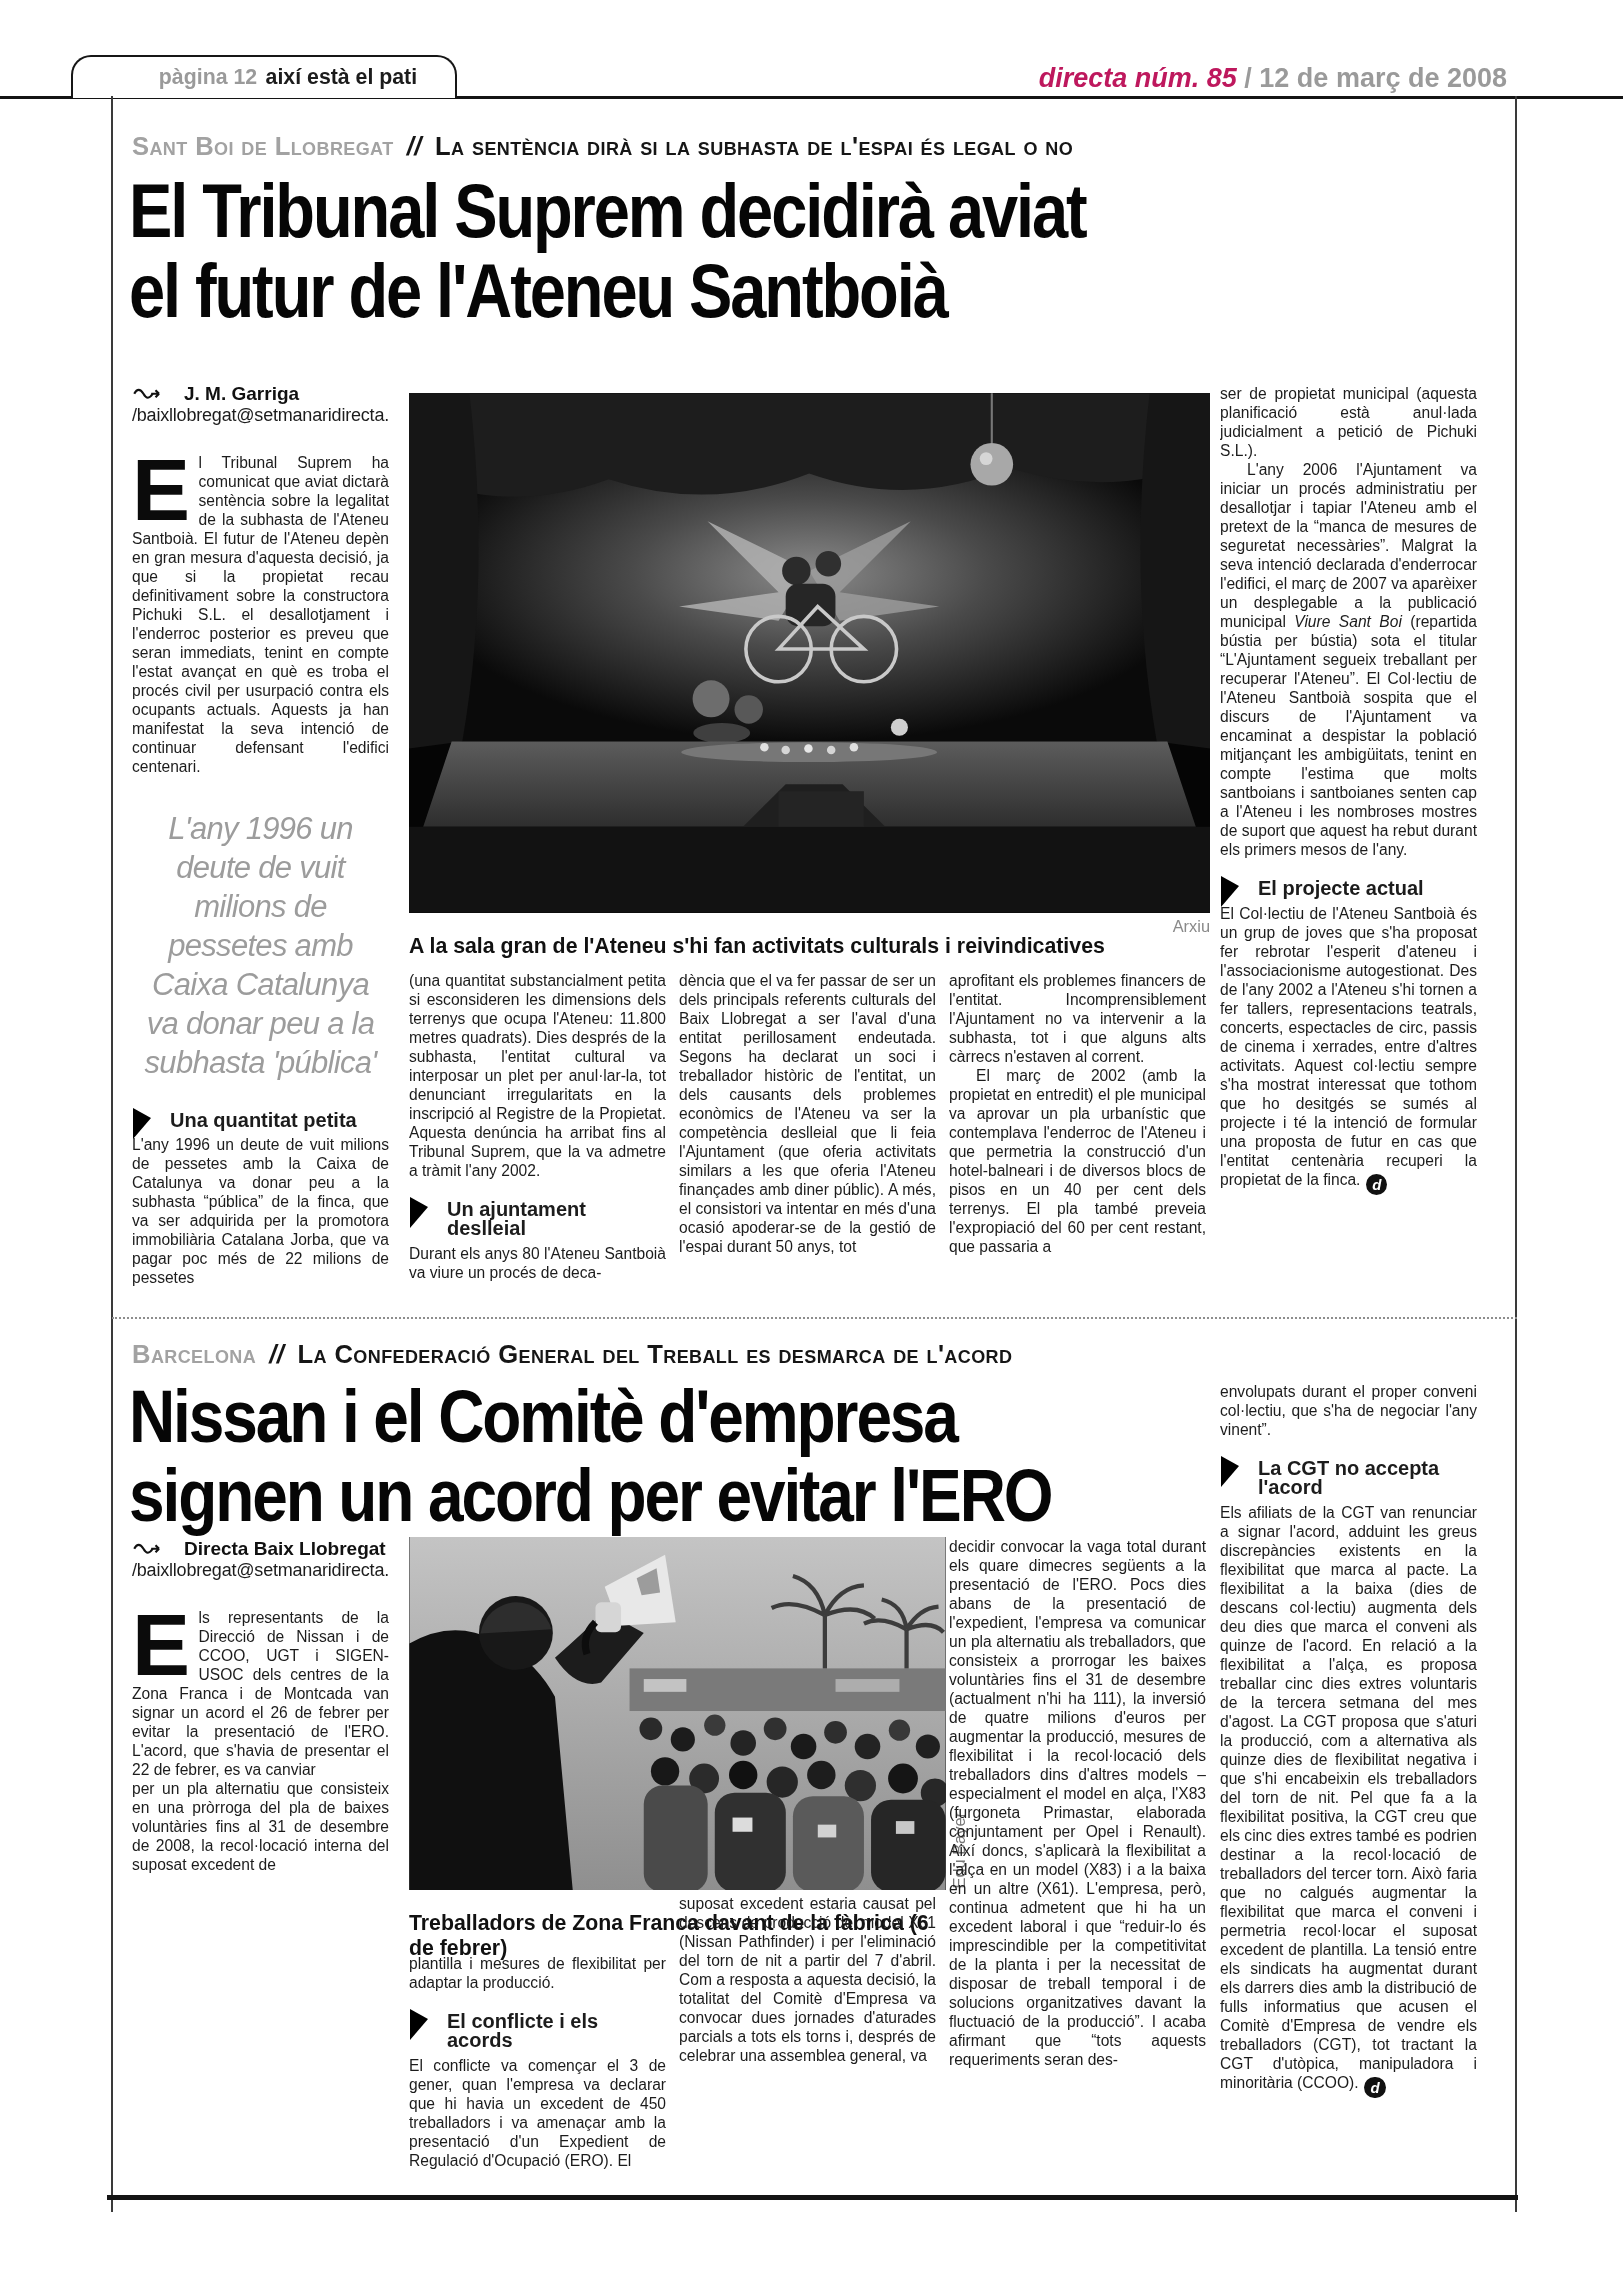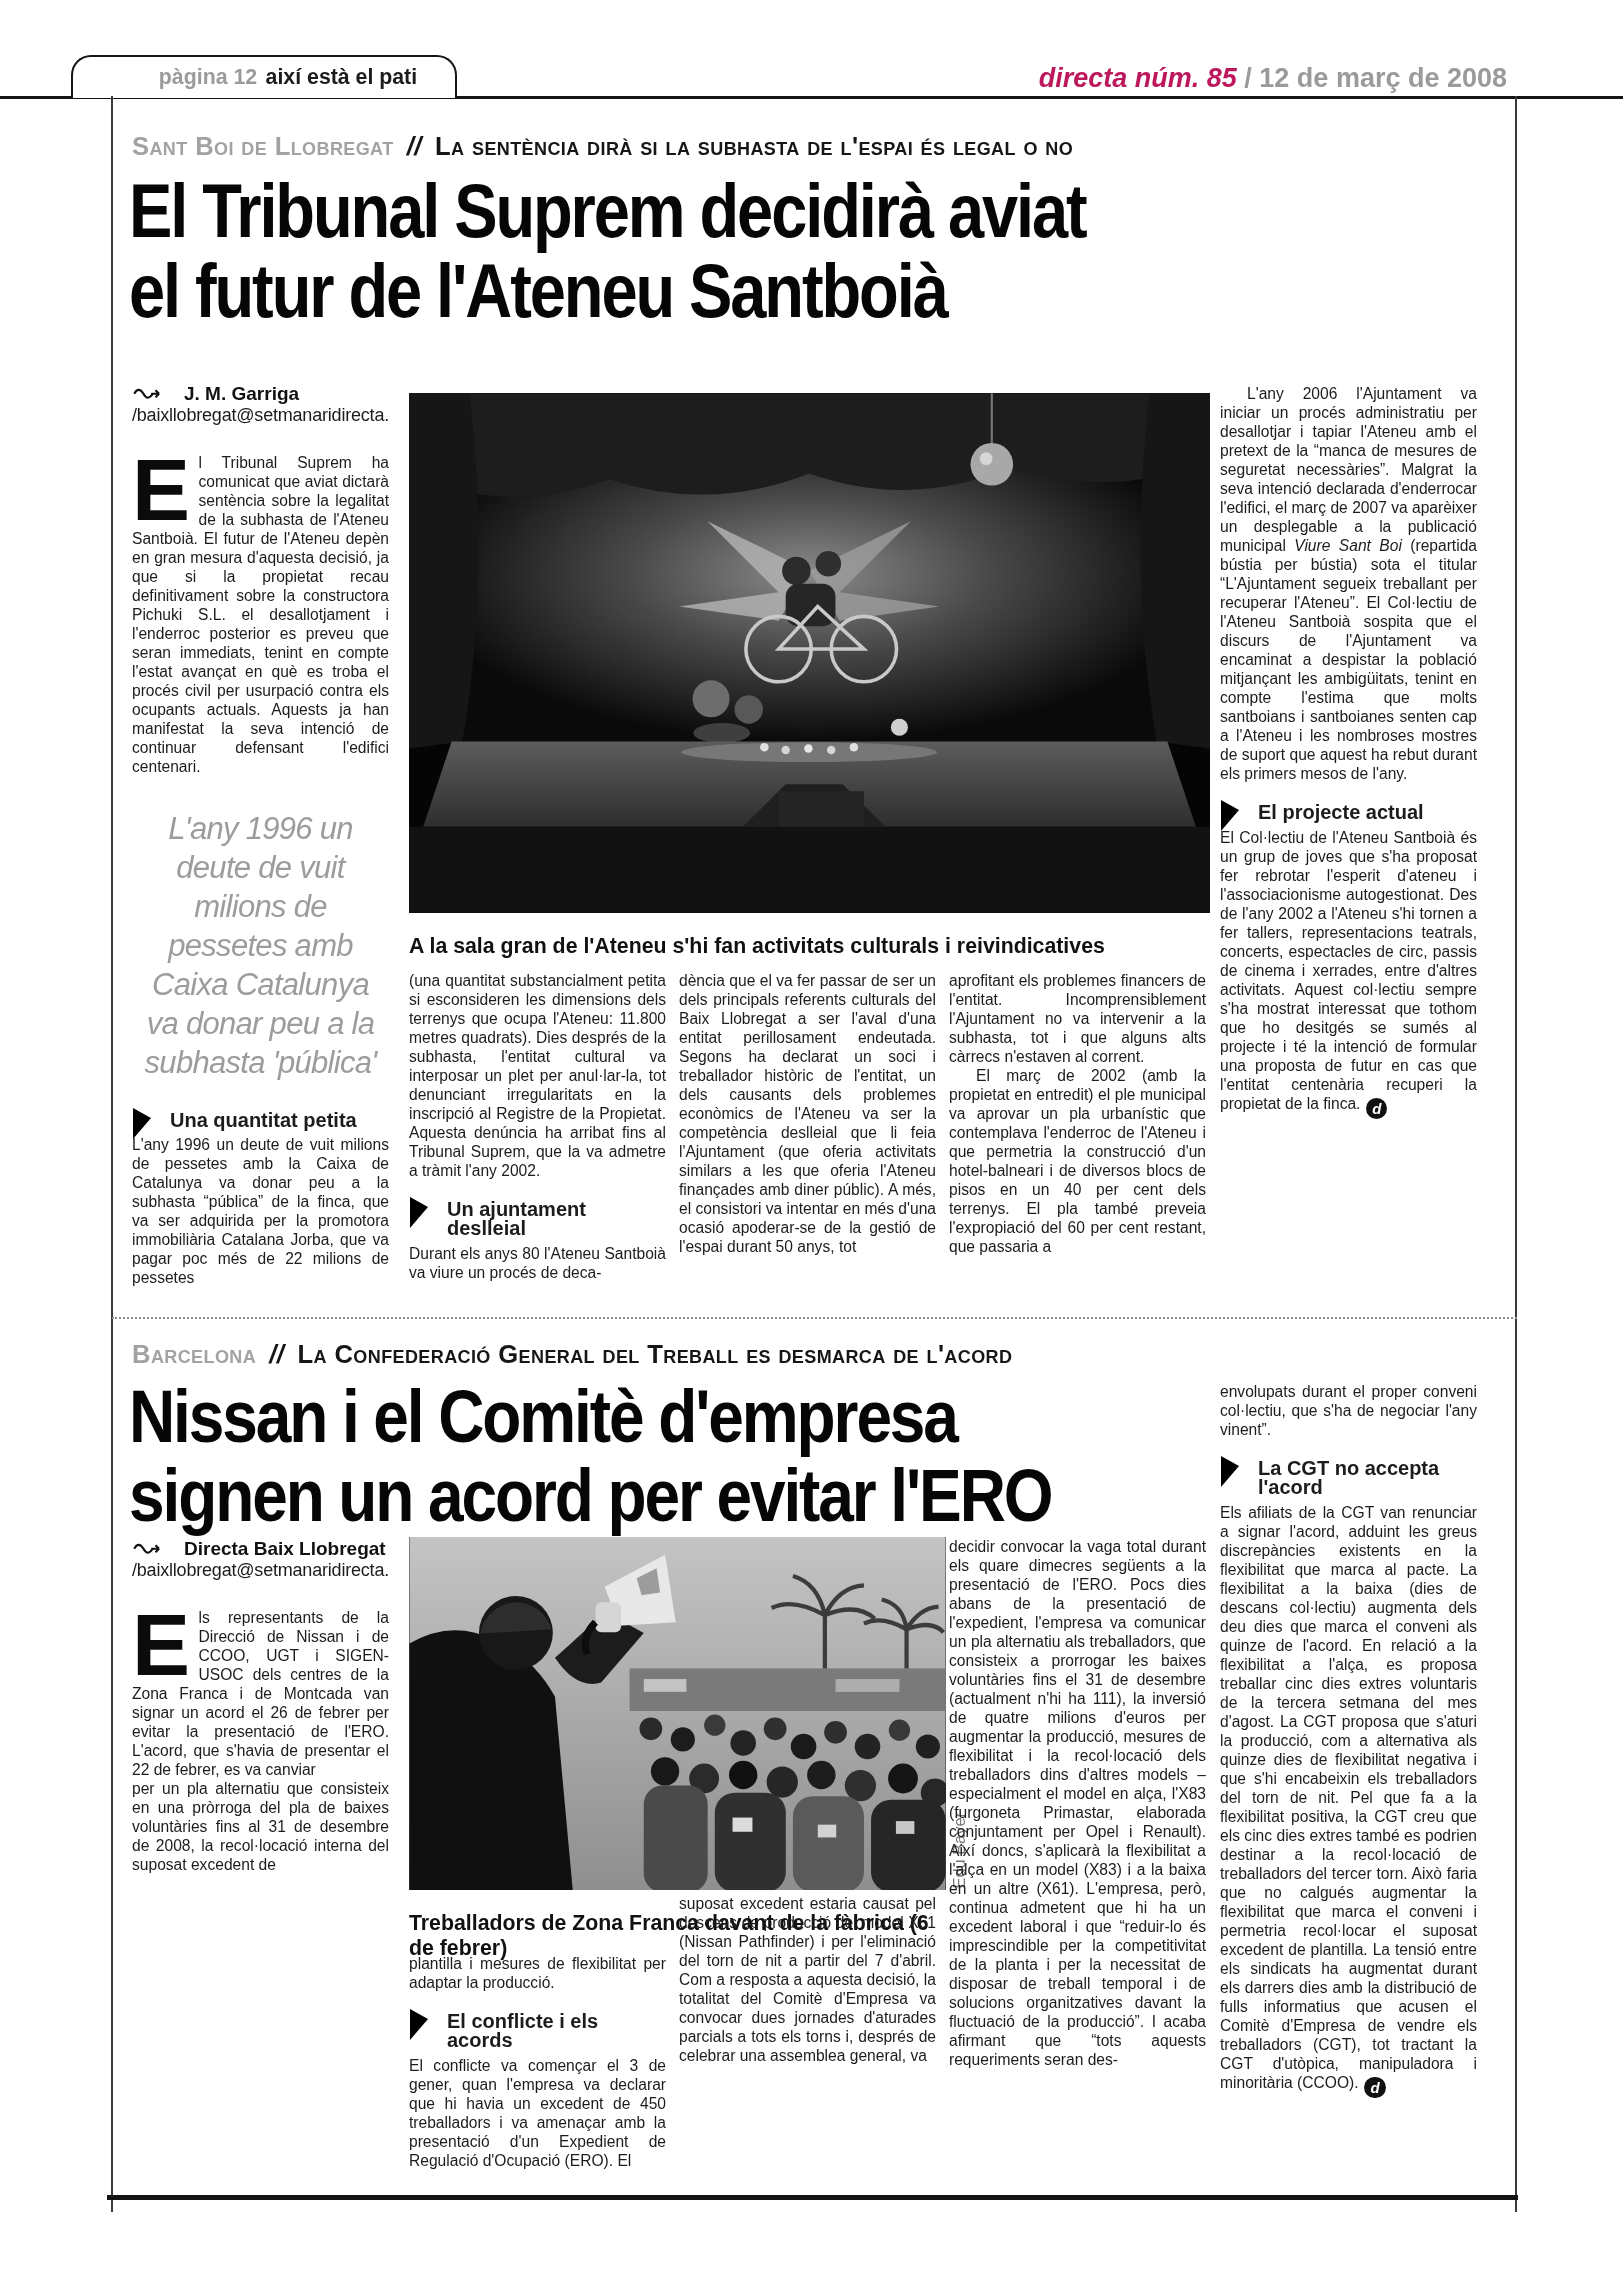--- a/index.html
+++ b/index.html
@@ -147,20 +147,21 @@
       <circle cx="562" cy="500" r="6" fill="#e6e6e6"></circle>
         <circle cx="594" cy="502" r="6" fill="#d5d5d5"></circle>
       <circle cx="626" cy="498" r="6" fill="#e0e0e0"></circle>
       <circle cx="690" cy="470" r="12" fill="#cfcfcf"></circle>
 
       <rect x="0" y="610" width="1127" height="121" fill="#121212"></rect>
       <path d="M470 610 l60 -60 h80 l60 60 z" fill="#1f1f1f"></path>
       <rect x="520" y="560" width="120" height="50" fill="#242424"></rect>
     </svg>
   </div>
+  <div class="credit a1-credit">Arxiu</div>
   <div class="caption a1-caption">A la sala gran de l'Ateneu s'hi fan activitats culturals i reivindicatives</div>
 
   <div class="col a1-col1">
     <div class="byline">
       <svg width="30" height="15.6" viewBox="0 0 42 22">
         <path d="M3 11 q6 -11 13 0 q6 11 13 0" fill="none" stroke="#111" stroke-width="3"></path>
         <path d="M27 11 h11 m0 0 l-5 -5 m5 5 l-5 5" fill="none" stroke="#111" stroke-width="3"></path>
       </svg>
       <span>J. M. Garriga</span>
     </div>
@@ -188,20 +189,21 @@
   <div class="col a1-col3">
     <p>dència que el va fer passar de ser un dels principals referents culturals del Baix Llobregat a ser l'aval d'una entitat perillosament endeutada. Segons ha declarat un soci i treballador històric de l'entitat, un dels causants dels problemes econòmics de l'Ateneu va ser la competència deslleial que li feia l'Ajuntament (que oferia activitats similars a les que oferia l'Ateneu finançades amb diner públic). A més, el consistori va intentar en més d'una ocasió apoderar-se de la gestió de l'espai durant 50 anys, tot</p>
   </div>
 
   <div class="col a1-col4">
     <p>aprofitant els problemes financers de l'entitat. Incomprensiblement l'Ajuntament no va intervenir a la subhasta, tot i que alguns alts càrrecs n'estaven al corrent.</p>
     <p class="ind">El març de 2002 (amb la propietat en entredit) el ple municipal va aprovar un pla urbanístic que contemplava l'enderroc de l'Ateneu i que permetria la construcció d'un hotel-balneari i de diversos blocs de pisos en un 40 per cent dels terrenys. El pla també preveia l'expropiació del 60 per cent restant, que passaria a</p>
   </div>
 
   <div class="col a1-col5">
+    <p>ser de propietat municipal (aquesta planificació està anul·lada judicialment a petició de Pichuki S.L.).</p>
     <p class="ind">
       <span>L'any 2006 l'Ajuntament va iniciar un procés administratiu per desallotjar i tapiar l'Ateneu amb el pretext de la “manca de mesures de seguretat necessàries”. Malgrat la seva intenció declarada d'enderrocar l'edifici, el març de 2007 va aparèixer un desplegable a la publicació municipal </span><span class="it">Viure Sant Boi</span><span> (repartida bústia per bústia) sota el titular “L'Ajuntament segueix treballant per recuperar l'Ateneu”. El Col·lectiu de l'Ateneu Santboià sospita que el discurs de l'Ajuntament va encaminat a despistar la població mitjançant les ambigüitats, tenint en compte l'estima que molts santboians i santboianes senten cap a l'Ateneu i les nombroses mostres de suport que aquest ha rebut durant els primers mesos de l'any.</span>
     </p>
     <div class="subhead">
       <span class="tri"></span>
       <span>El projecte actual</span>
     </div>
     <p>
       <span>El Col·lectiu de l'Ateneu Santboià és un grup de joves que s'ha proposat fer rebrotar l'esperit d'ateneu i l'associacionisme autogestionat. Des de l'any 2002 a l'Ateneu s'hi tornen a fer tallers, representacions teatrals, concerts, espectacles de circ, passis de cinema i xerrades, entre d'altres activitats. Aquest col·lectiu sempre s'ha mostrat interessat que tothom que ho desitgés se sumés al projecte i té la intenció de formular una proposta de futur en cas que l'entitat centenària recuperi la propietat de la finca.</span><span class="endmark">d</span>
     </p>

